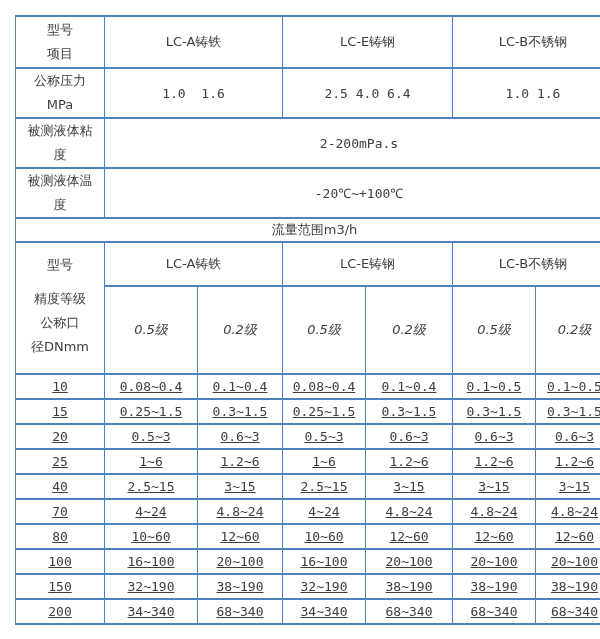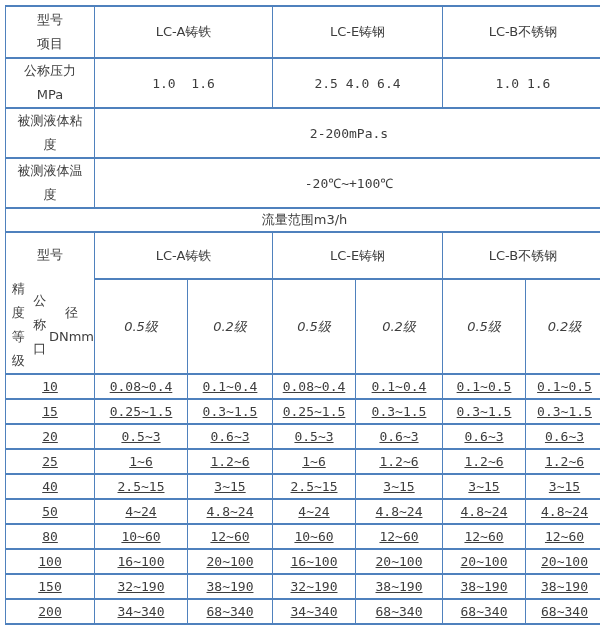--- a/index.html
+++ b/index.html
@@ -6,21 +6,21 @@
     margin: 0;
     padding: 0;
     background: #ffffff;
     font-family: "DejaVu Sans", sans-serif;
     color: #3d3d3d;
   }
   .page {
     width: 600px;
     height: 639px;
     box-sizing: border-box;
-    padding: 5px;
+    padding: 15px;
     background: #ffffff;
   }
   table.spec {
     border-collapse: collapse;
     width: 598px;
     table-layout: fixed;
   }
   table.spec td {
     border-left: 1px solid #4f81bd;
     border-right: 1px solid #4f81bd;
@@ -41,21 +41,21 @@
   .merged-cell { display: flex; flex-direction: column; height: 100%; }
   .merged-top {
     height: 44px;
     display: flex;
     align-items: center;
     justify-content: center;
   }
   .merged-bottom {
     flex: 1;
     display: flex;
-    flex-direction: row;
+    flex-direction: column;
     align-items: center;
     justify-content: space-between;
     line-height: 24px;
   }
   tr.r1 { height: 52px; }
   tr.r2 { height: 50px; }
   tr.r3 { height: 50px; margin-top: 24px; }
   tr.r4 { height: 50px; }
   tr.r5 { height: 24px; margin-top: 28px; }
   tr.r6 { height: 44px; }
@@ -182,21 +182,21 @@
   <tr class="data">
     <td class="num">40</td>
     <td class="num">2.5~15</td>
     <td class="num">3~15</td>
     <td class="num">2.5~15</td>
     <td class="num">3~15</td>
     <td class="num">3~15</td>
     <td class="num">3~15</td>
   </tr>
   <tr class="data">
-    <td class="num">50</td>
+    <td class="num">70</td>
     <td class="num">4~24</td>
     <td class="num">4.8~24</td>
     <td class="num">4~24</td>
     <td class="num">4.8~24</td>
     <td class="num">4.8~24</td>
     <td class="num">4.8~24</td>
   </tr>
   <tr class="data">
     <td class="num">80</td>
     <td class="num">10~60</td>

